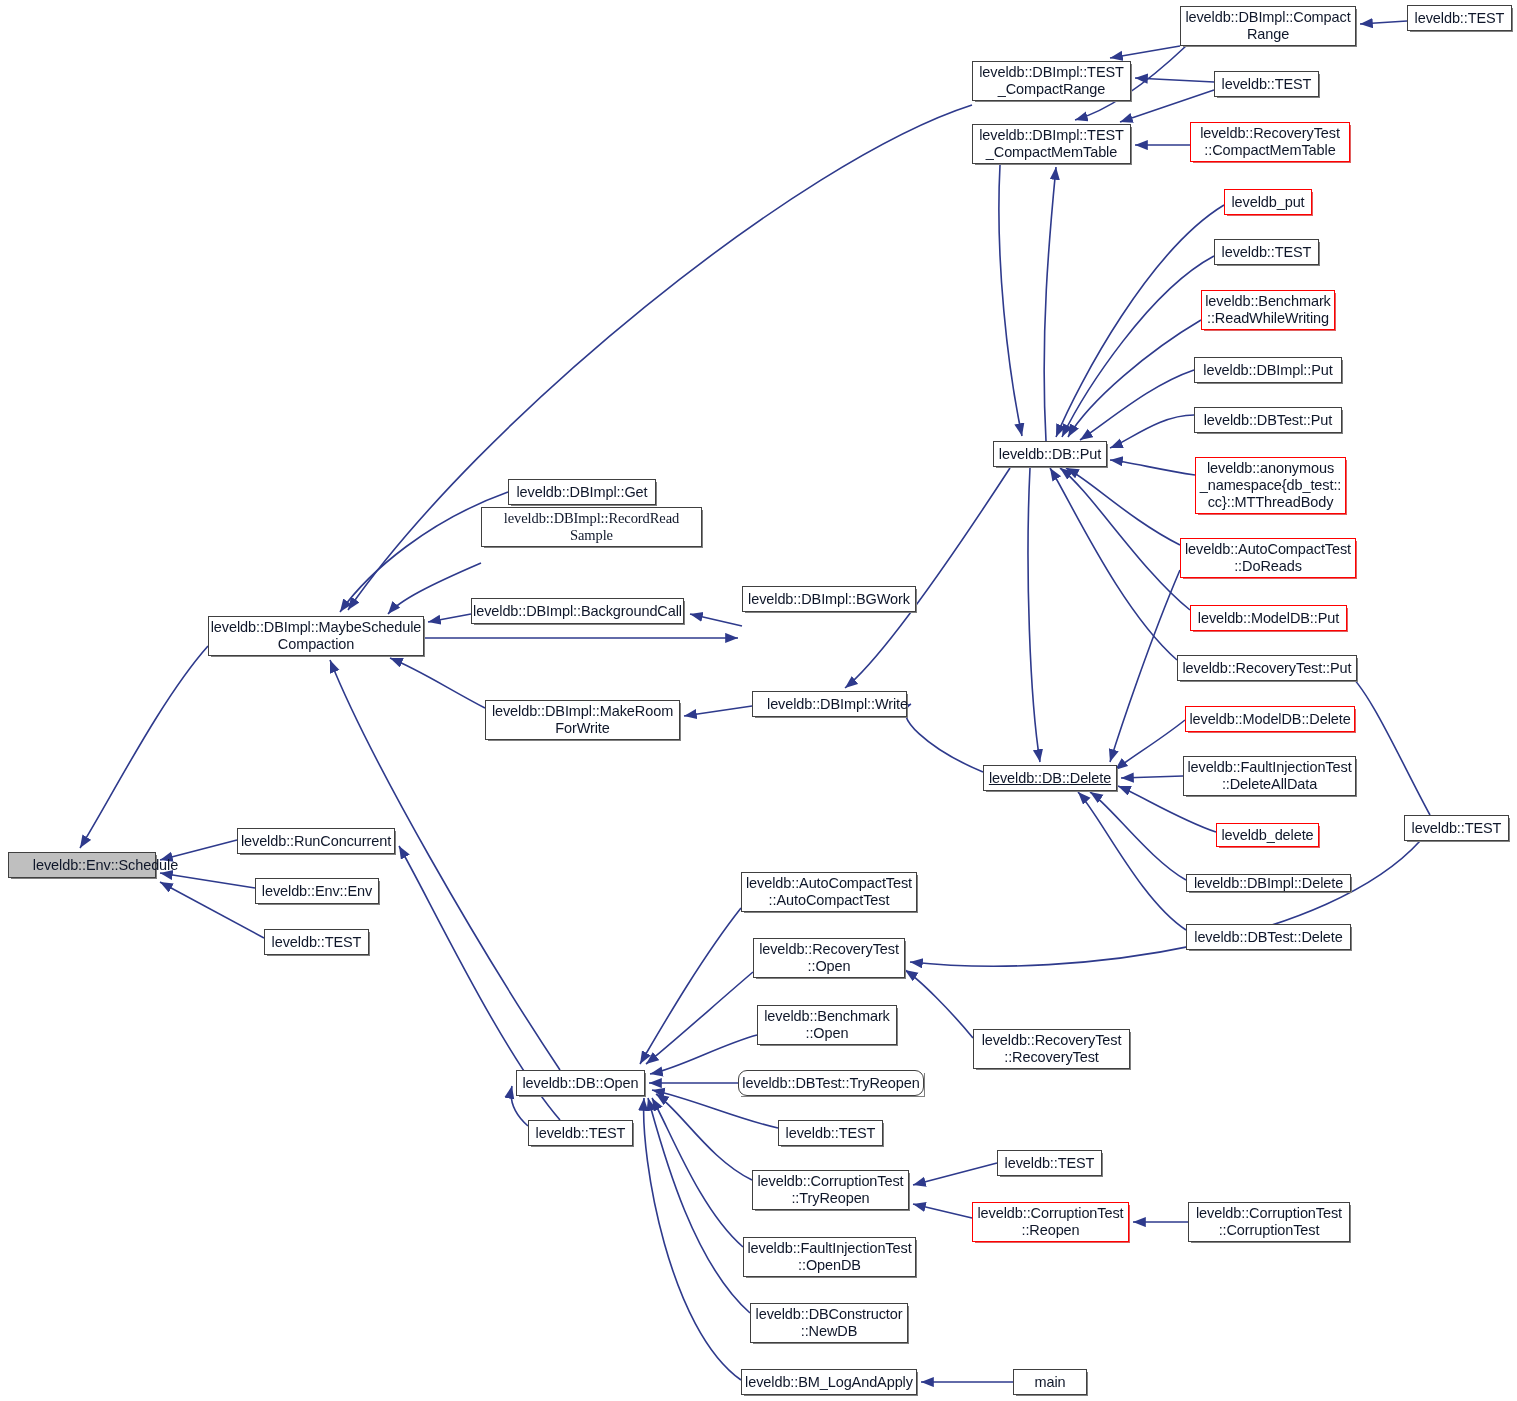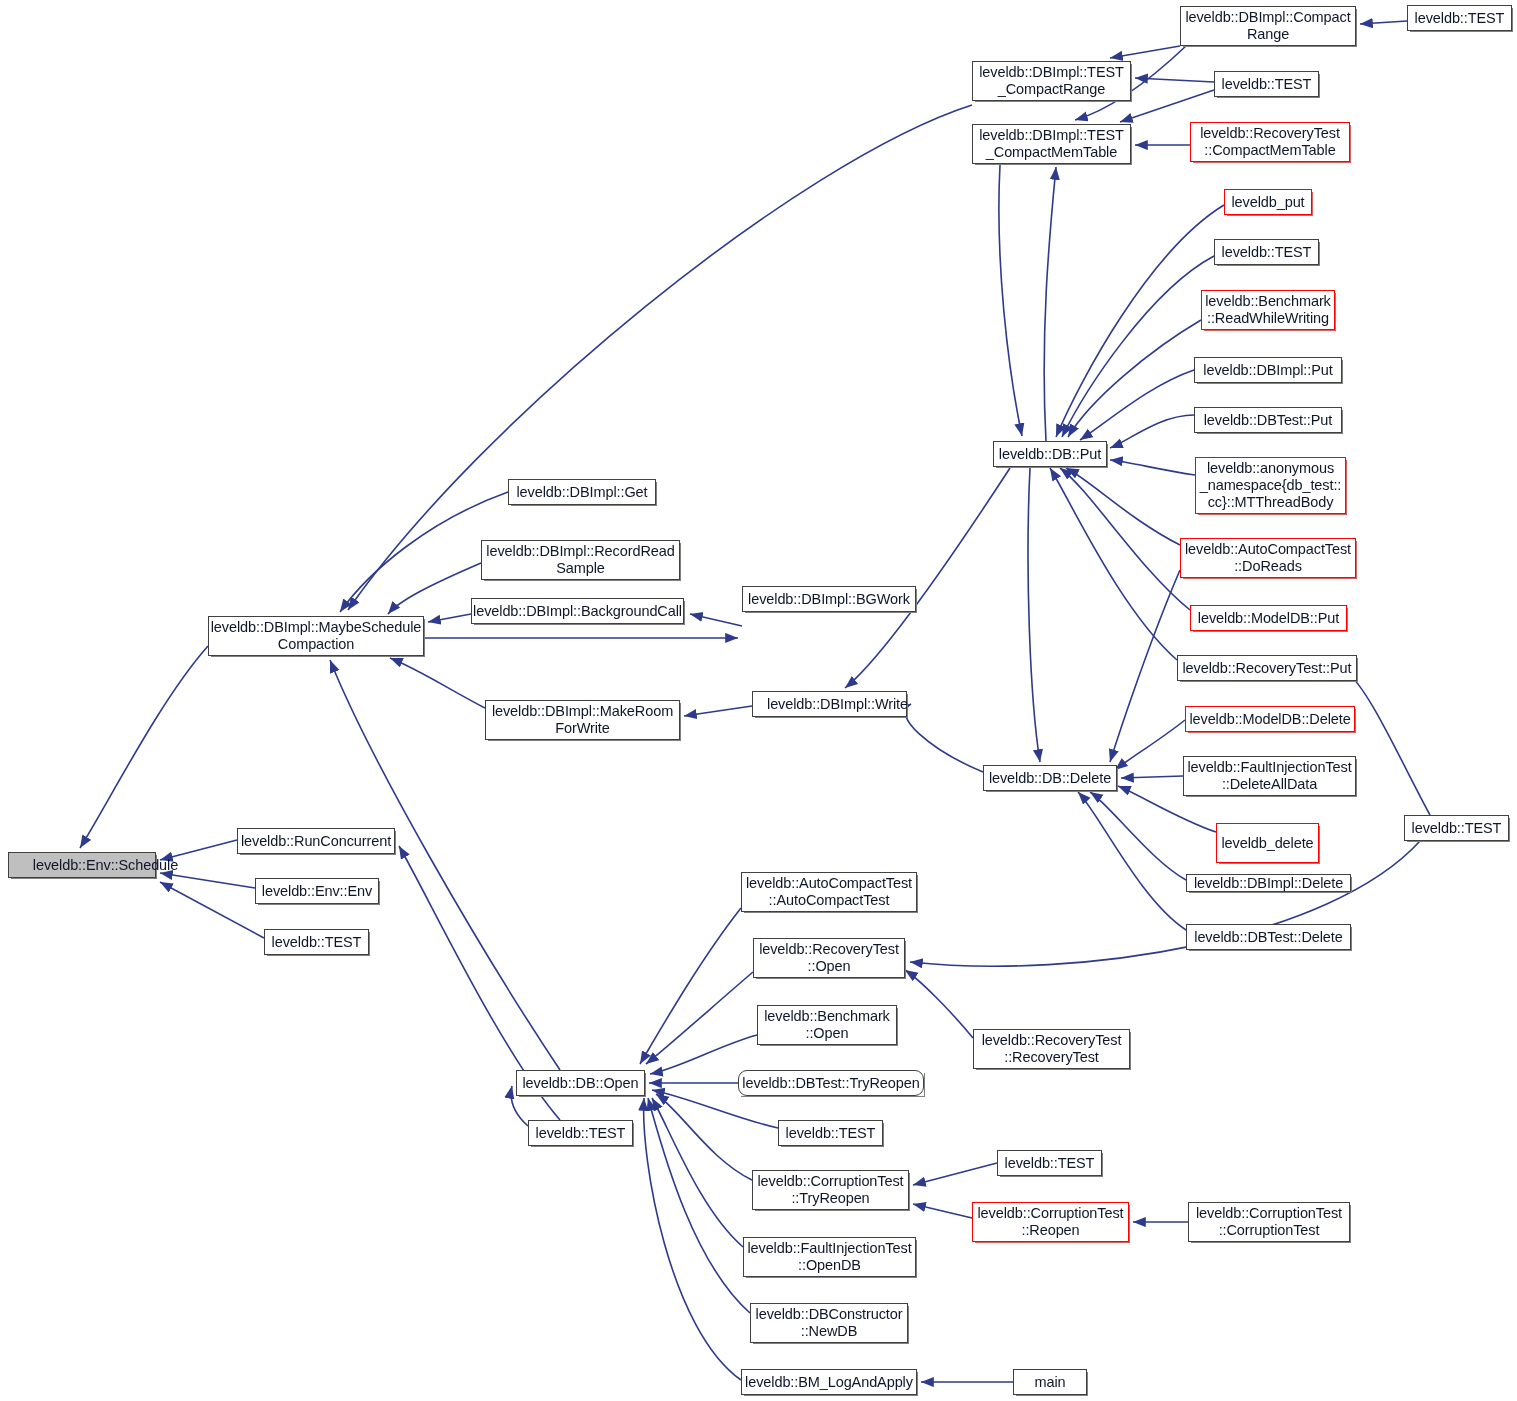--- a/index.html
+++ b/index.html
@@ -135,21 +135,21 @@
       </g>
   </svg>
   <div id="nodes">
       <div class="node root" style="left: 8px; top: 852px; width: 148px; height: 26px; padding-left: 47px;"><span>leveldb::Env::Schedule</span></div>
       <div class="node" style="left: 237px; top: 828px; width: 158px; height: 26px;"><span>leveldb::RunConcurrent</span></div>
       <div class="node" style="left: 255px; top: 878px; width: 124px; height: 26px;"><span>leveldb::Env::Env</span></div>
       <div class="node" style="left: 264px; top: 929px; width: 105px; height: 26px;"><span>leveldb::TEST</span></div>
       <div class="node" style="left: 208px; top: 616px; width: 216px; height: 40px;"><span>leveldb::DBImpl::MaybeSchedule
 Compaction</span></div>
       <div class="node" style="left: 508px; top: 479px; width: 148px; height: 26px;"><span>leveldb::DBImpl::Get</span></div>
-      <div class="node" style="left: 481px; top: 540px; width: 199px; height: 40px;"><span>leveldb::DBImpl::RecordRead
+      <div class="node" style="left: 481px; top: 507px; width: 221px; height: 40px; font-family: Liberation Serif, serif;"><span>leveldb::DBImpl::RecordRead
 Sample</span></div>
       <div class="node" style="left: 471px; top: 598px; width: 213px; height: 26px;"><span>leveldb::DBImpl::BackgroundCall</span></div>
       <div class="node" style="left: 742px; top: 586px; width: 174px; height: 26px;"><span>leveldb::DBImpl::BGWork</span></div>
       <div class="node" style="left: 485px; top: 700px; width: 195px; height: 40px;"><span>leveldb::DBImpl::MakeRoom
 ForWrite</span></div>
       <div class="node" style="left: 752px; top: 691px; width: 155px; height: 26px; padding-left: 16px;"><span>leveldb::DBImpl::Write</span></div>
       <div class="node" style="left: 972px; top: 61px; width: 159px; height: 40px;"><span>leveldb::DBImpl::TEST
 _CompactRange</span></div>
       <div class="node" style="left: 972px; top: 124px; width: 159px; height: 40px;"><span>leveldb::DBImpl::TEST
 _CompactMemTable</span></div>
@@ -168,25 +168,25 @@
       <div class="node red" style="left: 1195px; top: 457px; width: 151px; height: 57px;"><span>leveldb::anonymous
 _namespace{db_test::
 cc}::MTThreadBody</span></div>
       <div class="node red" style="left: 1180px; top: 538px; width: 176px; height: 40px;"><span>leveldb::AutoCompactTest
 ::DoReads</span></div>
       <div class="node red" style="left: 1190px; top: 605px; width: 157px; height: 26px;"><span>leveldb::ModelDB::Put</span></div>
       <div class="node" style="left: 1177px; top: 655px; width: 180px; height: 26px;"><span>leveldb::RecoveryTest::Put</span></div>
       <div class="node red" style="left: 1185px; top: 706px; width: 170px; height: 26px;"><span>leveldb::ModelDB::Delete</span></div>
       <div class="node" style="left: 1183px; top: 756px; width: 173px; height: 40px;"><span>leveldb::FaultInjectionTest
 ::DeleteAllData</span></div>
-      <div class="node red" style="left: 1216px; top: 823px; width: 103px; height: 40px;"><span>leveldb_delete</span></div>
+      <div class="node red" style="left: 1216px; top: 823px; width: 103px; height: 24px;"><span>leveldb_delete</span></div>
       <div class="node" style="left: 1186px; top: 874px; width: 165px; height: 18px;"><span>leveldb::DBImpl::Delete</span></div>
       <div class="node" style="left: 1186px; top: 924px; width: 165px; height: 26px;"><span>leveldb::DBTest::Delete</span></div>
       <div class="node" style="left: 993px; top: 441px; width: 114px; height: 26px;"><span>leveldb::DB::Put</span></div>
-      <div class="node" style="left: 983px; top: 765px; width: 134px; height: 26px;"><span>leveldb::DB::Delete</span></div>
+      <div class="node" style="left: 983px; top: 765px; width: 134px; height: 26px; text-decoration: underline;"><span>leveldb::DB::Delete</span></div>
       <div class="node" style="left: 1404px; top: 815px; width: 105px; height: 26px;"><span>leveldb::TEST</span></div>
       <div class="node" style="left: 741px; top: 872px; width: 176px; height: 40px;"><span>leveldb::AutoCompactTest
 ::AutoCompactTest</span></div>
       <div class="node" style="left: 753px; top: 938px; width: 152px; height: 40px;"><span>leveldb::RecoveryTest
 ::Open</span></div>
       <div class="node" style="left: 757px; top: 1005px; width: 140px; height: 40px;"><span>leveldb::Benchmark
 ::Open</span></div>
       <div class="node" style="left: 738px; top: 1070px; width: 186px; height: 26px; border-radius: 9px;"><span>leveldb::DBTest::TryReopen</span></div>
       <div class="node" style="left: 778px; top: 1120px; width: 105px; height: 26px;"><span>leveldb::TEST</span></div>
       <div class="node" style="left: 752px; top: 1170px; width: 157px; height: 40px;"><span>leveldb::CorruptionTest

